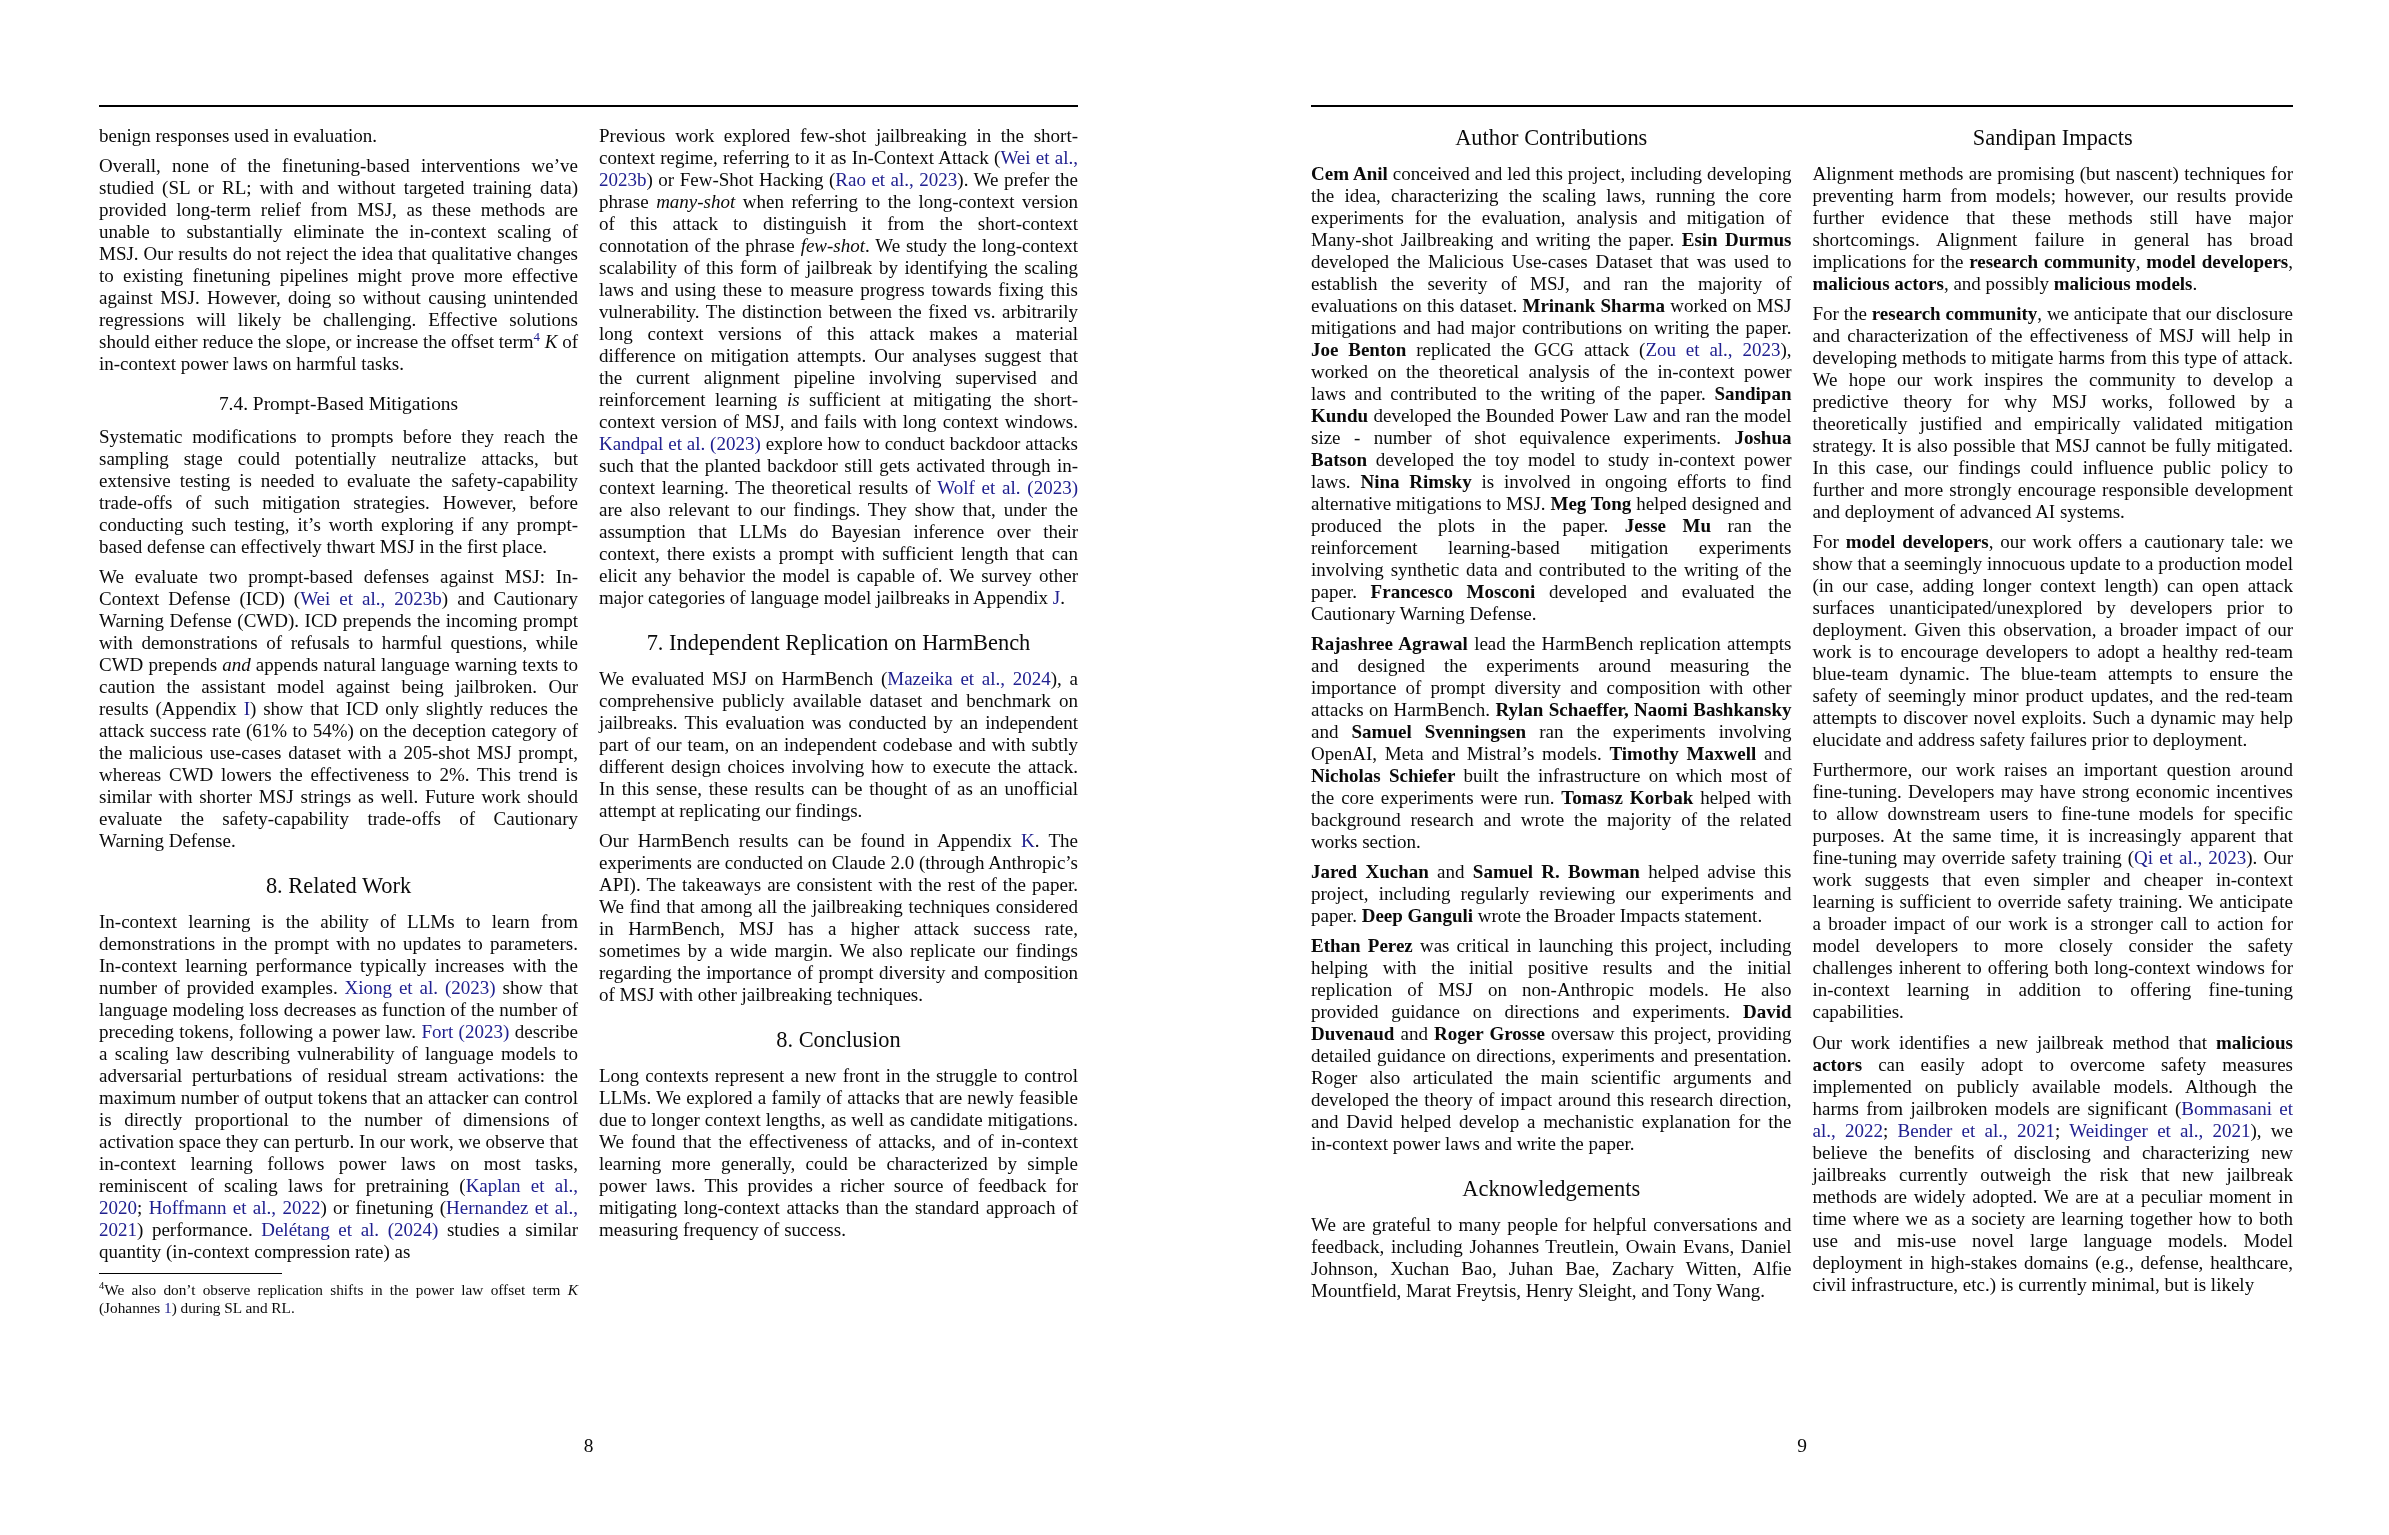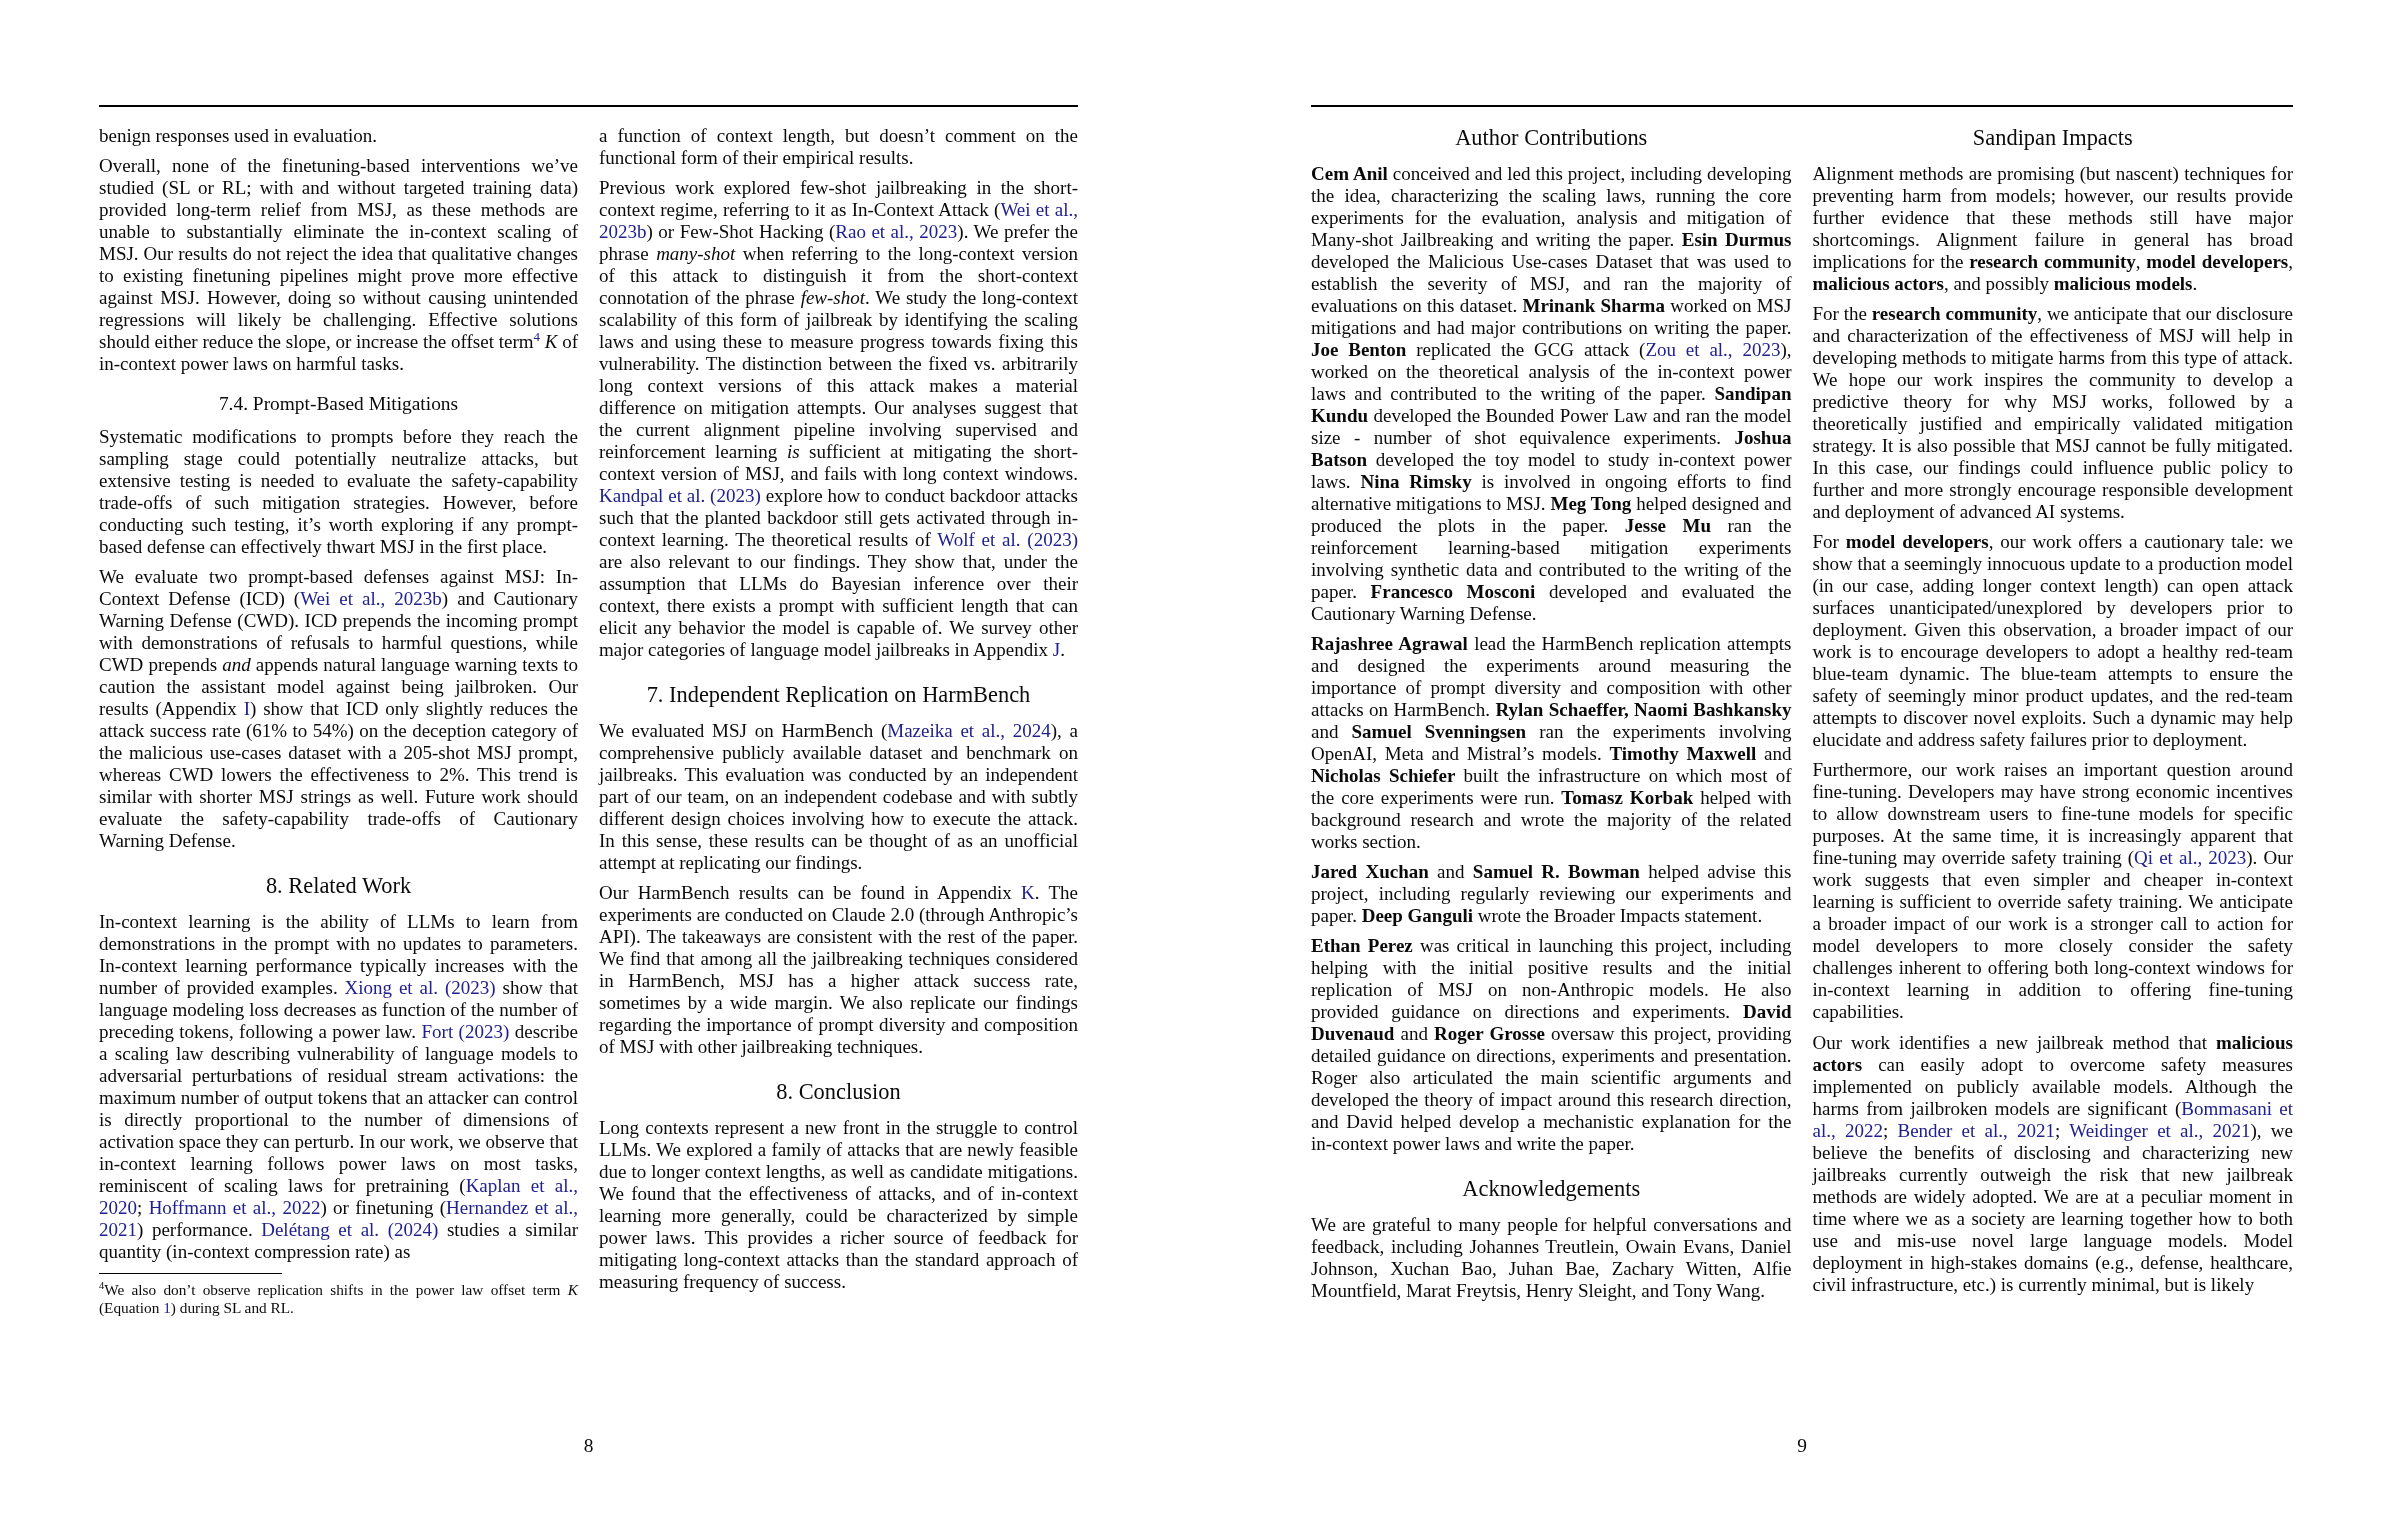--- a/index.html
+++ b/index.html
@@ -42,24 +42,23 @@
   <div class="header-rule"></div>
   <div class="cols">
     <div class="col">
         <p class="para"><span>benign responses used in evaluation.</span></p>
         <p class="para"><span>Overall, none of the finetuning-based interventions we’ve studied (SL or RL; with and without targeted training data) provided long-term relief from MSJ, as these methods are unable to substantially eliminate the in-context scaling of MSJ. Our results do not reject the idea that qualitative changes to existing finetuning pipelines might prove more effective against MSJ. However, doing so without causing unintended regressions will likely be challenging. Effective solutions should either reduce the slope, or increase the offset term</span><sup class="link">4</sup><span> </span><span class="i">K</span><span> of in-context power laws on harmful tasks.</span></p>
         <div class="heading sub"><span>7.4. Prompt-Based Mitigations</span></div>
         <p class="para"><span>Systematic modifications to prompts before they reach the sampling stage could potentially neutralize attacks, but extensive testing is needed to evaluate the safety-capability trade-offs of such mitigation strategies. However, before conducting such testing, it’s worth exploring if any prompt-based defense can effectively thwart MSJ in the first place.</span></p>
         <p class="para"><span>We evaluate two prompt-based defenses against MSJ: In-Context Defense (ICD) (</span><span class="link">Wei et al., 2023b</span><span>) and Cautionary Warning Defense (CWD). ICD prepends the incoming prompt with demonstrations of refusals to harmful questions, while CWD prepends </span><span class="i">and</span><span> appends natural language warning texts to caution the assistant model against being jailbroken. Our results (Appendix </span><span class="link">I</span><span>) show that ICD only slightly reduces the attack success rate (61% to 54%) on the deception category of the malicious use-cases dataset with a 205-shot MSJ prompt, whereas CWD lowers the effectiveness to 2%. This trend is similar with shorter MSJ strings as well. Future work should evaluate the safety-capability trade-offs of Cautionary Warning Defense.</span></p>
         <div class="heading section"><span>8. Related Work</span></div>
         <p class="para"><span>In-context learning is the ability of LLMs to learn from demonstrations in the prompt with no updates to parameters. In-context learning performance typically increases with the number of provided examples. </span><span class="link">Xiong et al. (2023)</span><span> show that language modeling loss decreases as function of the number of preceding tokens, following a power law. </span><span class="link">Fort (2023)</span><span> describe a scaling law describing vulnerability of language models to adversarial perturbations of residual stream activations: the maximum number of output tokens that an attacker can control is directly proportional to the number of dimensions of activation space they can perturb. In our work, we observe that in-context learning follows power laws on most tasks, reminiscent of scaling laws for pretraining (</span><span class="link">Kaplan et al., 2020</span><span>; </span><span class="link">Hoffmann et al., 2022</span><span>) or finetuning (</span><span class="link">Hernandez et al., 2021</span><span>) performance. </span><span class="link">Delétang et al. (2024)</span><span> studies a similar quantity (in-context compression rate) as</span></p>
-        <div class="footnote"><div class="fn-rule"></div><sup>4</sup><span>We also don’t observe replication shifts in the power law offset term </span><span class="i">K</span><span> (Equation </span><span class="link">1</span><span>) during SL and RL.</span></div>
+        <div class="footnote"><div class="fn-rule"></div><sup>4</sup><span>We also don’t observe replication shifts in the power law offset term </span><span class="i">K</span><span> (Johannes </span><span class="link">1</span><span>) during SL and RL.</span></div>
       </div>
     <div class="col">
-        <p class="para"><span>a function of context length, but doesn’t comment on the functional form of their empirical results.</span></p>
         <p class="para"><span>Previous work explored few-shot jailbreaking in the short-context regime, referring to it as In-Context Attack (</span><span class="link">Wei et al., 2023b</span><span>) or Few-Shot Hacking (</span><span class="link">Rao et al., 2023</span><span>). We prefer the phrase </span><span class="i">many-shot</span><span> when referring to the long-context version of this attack to distinguish it from the short-context connotation of the phrase </span><span class="i">few-shot</span><span>. We study the long-context scalability of this form of jailbreak by identifying the scaling laws and using these to measure progress towards fixing this vulnerability. The distinction between the fixed vs. arbitrarily long context versions of this attack makes a material difference on mitigation attempts. Our analyses suggest that the current alignment pipeline involving supervised and reinforcement learning </span><span class="i">is</span><span> sufficient at mitigating the short-context version of MSJ, and fails with long context windows. </span><span class="link">Kandpal et al. (2023)</span><span> explore how to conduct backdoor attacks such that the planted backdoor still gets activated through in-context learning. The theoretical results of </span><span class="link">Wolf et al. (2023)</span><span> are also relevant to our findings. They show that, under the assumption that LLMs do Bayesian inference over their context, there exists a prompt with sufficient length that can elicit any behavior the model is capable of. We survey other major categories of language model jailbreaks in Appendix </span><span class="link">J</span><span>.</span></p>
         <div class="heading section"><span>7. Independent Replication on HarmBench</span></div>
         <p class="para"><span>We evaluated MSJ on HarmBench (</span><span class="link">Mazeika et al., 2024</span><span>), a comprehensive publicly available dataset and benchmark on jailbreaks. This evaluation was conducted by an independent part of our team, on an independent codebase and with subtly different design choices involving how to execute the attack. In this sense, these results can be thought of as an unofficial attempt at replicating our findings.</span></p>
         <p class="para"><span>Our HarmBench results can be found in Appendix </span><span class="link">K</span><span>. The experiments are conducted on Claude 2.0 (through Anthropic’s API). The takeaways are consistent with the rest of the paper. We find that among all the jailbreaking techniques considered in HarmBench, MSJ has a higher attack success rate, sometimes by a wide margin. We also replicate our findings regarding the importance of prompt diversity and composition of MSJ with other jailbreaking techniques.</span></p>
         <div class="heading section"><span>8. Conclusion</span></div>
         <p class="para"><span>Long contexts represent a new front in the struggle to control LLMs. We explored a family of attacks that are newly feasible due to longer context lengths, as well as candidate mitigations. We found that the effectiveness of attacks, and of in-context learning more generally, could be characterized by simple power laws. This provides a richer source of feedback for mitigating long-context attacks than the standard approach of measuring frequency of success.</span></p>
       </div>
   </div>
   <div class="pagenum">8</div>
 </div>

